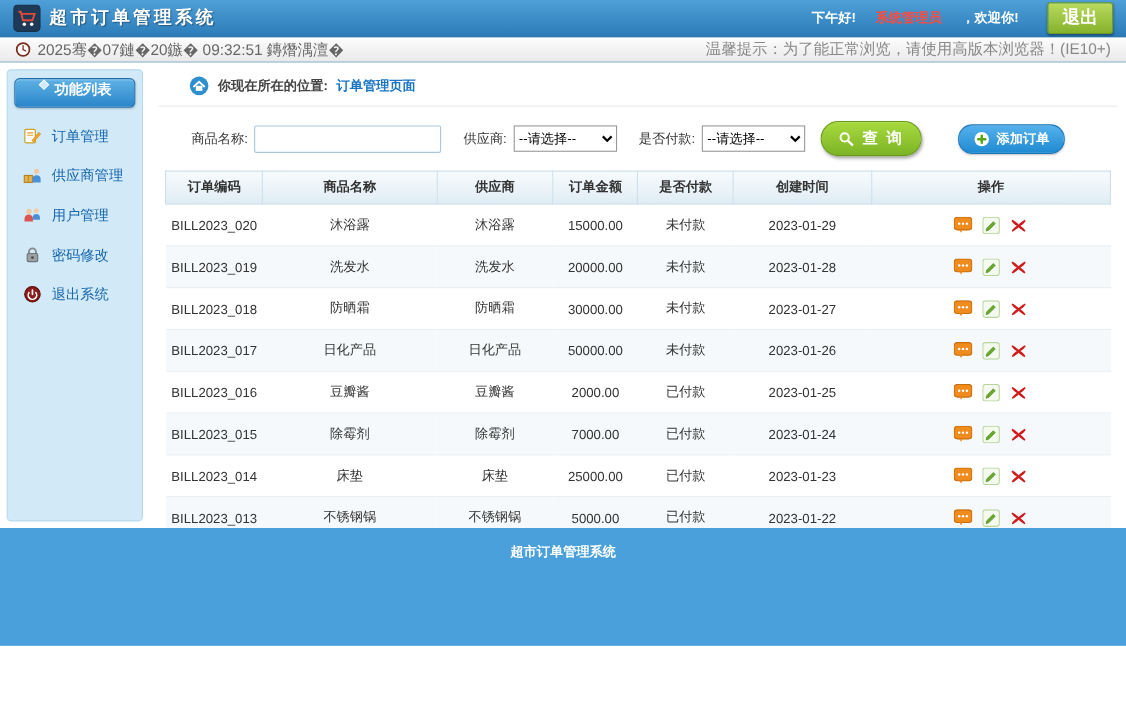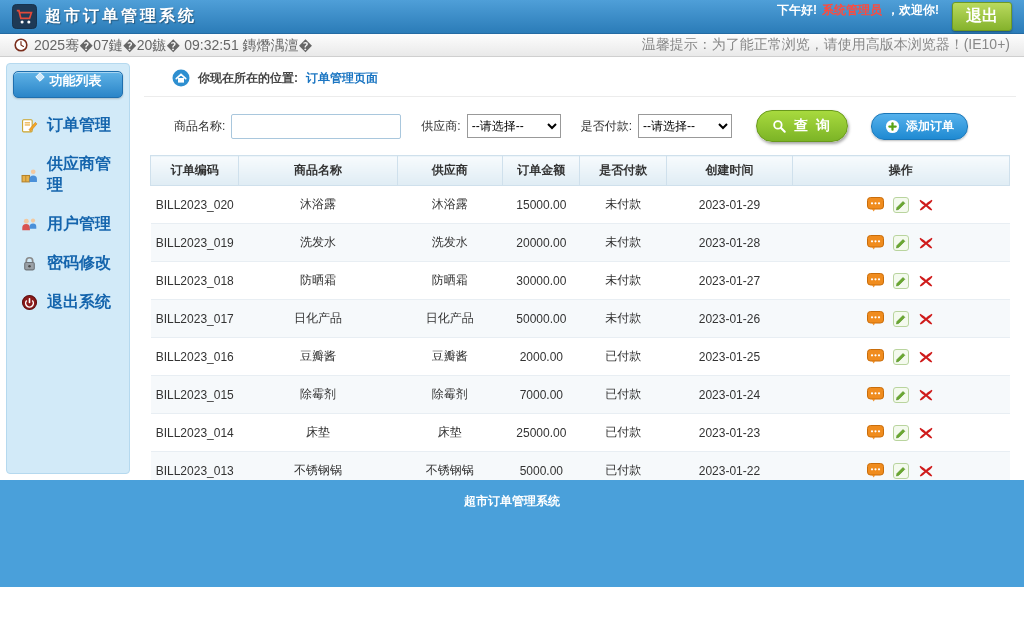--- a/index.html
+++ b/index.html
@@ -3,46 +3,46 @@
 <meta charset="utf-8">
 <style>
   * { box-sizing: border-box; margin: 0; padding: 0; }
   html,body { width:1024px; height:640px; }
   body { font-family:"Liberation Sans", sans-serif; }
   .page { width:1024px; height:587px; display:flex; flex-direction:column; background:#4aa0da; overflow:hidden; }
 
   
   .topbar { height:34px; flex:0 0 34px; background:linear-gradient(#4f9fd8,#2b7cb8); display:flex; align-items:center; padding:0 12px; gap:8px; border-bottom:1px solid #246ba3; }
   .app-title { color:#fff; font-weight:bold; font-size:16px; letter-spacing:3px; text-shadow:1px 1px 1px rgba(0,0,0,.35); }
-  .topbar-right { margin-left:auto; display:flex; gap:5px; color:#fff; font-size:12px; font-weight:bold; }
+  .topbar-right { margin-left:auto; display:flex; align-items:center; gap:18px; color:#fff; font-size:12px; font-weight:bold; }
   .username { color:#ff4a3c; }
   .logout-btn { margin-left:8px; background:linear-gradient(#b9da5e,#85b22c); border:1px solid #6f9a22; color:#fff; font-weight:bold; font-size:16px; padding:3px 13px; border-radius:3px; box-shadow:0 1px 2px rgba(0,0,0,.35); cursor:pointer; font-family:inherit; }
 
   
   .infobar { height:23px; flex:0 0 23px; background:linear-gradient(#fdfdfd,#e9e9e9); border-bottom:1px solid #cfcfcf; display:flex; align-items:center; padding:0 14px; font-size:14px; color:#666; gap:6px;justify-content:flex-end; }
   .infobar-right { margin-left:auto; color:#888; }
 
   
   .content { flex:0 0 423px; height:423px; background:#fff; display:flex; overflow:hidden; }
 
   .sidebar { width:124px; flex:0 0 124px; margin:6px; background:#d2eaf8; border:1px solid #b5d9ef; border-radius:4px; padding:7px 6px; }
   .menu-title { display:flex; align-items:flex-start; justify-content:center; gap:5px; background:linear-gradient(#5fb2e6,#2a85c8); border:1px solid #1f6fae; border-radius:5px; color:#fff; font-weight:bold; font-size:13px; height:27px; box-shadow:inset 0 1px 0 rgba(255,255,255,.45), 0 1px 2px rgba(0,0,0,.2); cursor:pointer; margin-bottom:8px; }
-  .menu-item { display:flex; align-items:center; gap:9px; padding:9px 4px 9px 8px; color:#1565ad; font-weight:bold; font-size:16px; cursor:pointer; }
+  .menu-item { display:flex; gap:9px; padding:9px 4px 9px 8px; color:#1565ad; font-weight:normal; font-size:13px; cursor:pointer; }
   .mi-icon { width:17px; height:17px; display:inline-flex; align-items:center; justify-content:center; }
 
   .main { flex:1; padding:10px 8px 0 8px; overflow:hidden; }
   .breadcrumb { display:flex; align-items:center; gap:8px; padding:2px 8px 9px 28px; border-bottom:1px solid #ececec; font-size:12px; color:#444; font-weight:bold; }
   .breadcrumb-link { color:#1a75c2; cursor:pointer; }
 
   .filter-row { display:flex; align-items:center; padding:13px 8px 13px 30px; font-size:12px; color:#333; }
   .f-label { margin-right:6px; }
   .gap-left { margin-left:20px; }
   .text-input { width:170px; height:25px; border:1px solid #a9c7dd; border-radius:2px; padding:0 5px; font-size:12px; font-family:inherit; }
   .filter-select { height:24px; width:94px; font-size:12px; border:1px solid #999; background:#fff; font-family:inherit; }
-  .search-btn { display:flex; align-items:center; gap:7px; background:linear-gradient(#a8da3e,#7cb426); border:1px solid #69991c; border-radius:16px; color:#fff; font-weight:bold; font-size:14px; padding:6px 15px; box-shadow:1px 2px 3px rgba(0,0,0,.35); margin-left:24px; cursor:pointer; letter-spacing:2px; font-family:inherit; }
+  .search-btn { display:flex; align-items:center; gap:7px; background:linear-gradient(#a8da3e,#7cb426); border:1px solid #69991c; border-radius:16px; color:#fff; font-weight:bold; font-size:14px; padding:6px 15px; box-shadow:1px 2px 3px rgba(0,0,0,.35); margin-left:14px; cursor:pointer; letter-spacing:2px; font-family:inherit; }
   .add-btn { margin-left:auto; margin-right:40px; display:flex; align-items:center; gap:6px; background:linear-gradient(#55b1ec,#1f8ad2); border:1px solid #1a77b8; border-radius:13px; color:#fff; font-size:12px; font-weight:bold; padding:4px 13px; cursor:pointer; box-shadow:0 1px 2px rgba(0,0,0,.25); font-family:inherit; }
 
   table { width:calc(100% - 12px); margin:0 6px; border-collapse:collapse; font-size:12px; color:#333; table-layout:fixed; }
   thead th { background:linear-gradient(#f7fbfd,#dfecf4); border:1px solid #cfe0ec; padding:6px 4px; font-weight:bold; text-align:center; }
   tbody td { text-align:center; padding:10px 4px; border-bottom:1px solid #e8eef3; overflow:hidden; white-space:nowrap; }
   tbody tr:nth-child(even) { background:#f6f9fb; }
   .actions { display:flex; justify-content:center; align-items:center; gap:9px; }
   .act-icon { display:inline-flex; cursor:pointer; }
 
   .footer { flex:1; background:#4aa0da; color:#fff; font-size:12px; font-weight:bold; text-align:center; padding-top:13px; }

